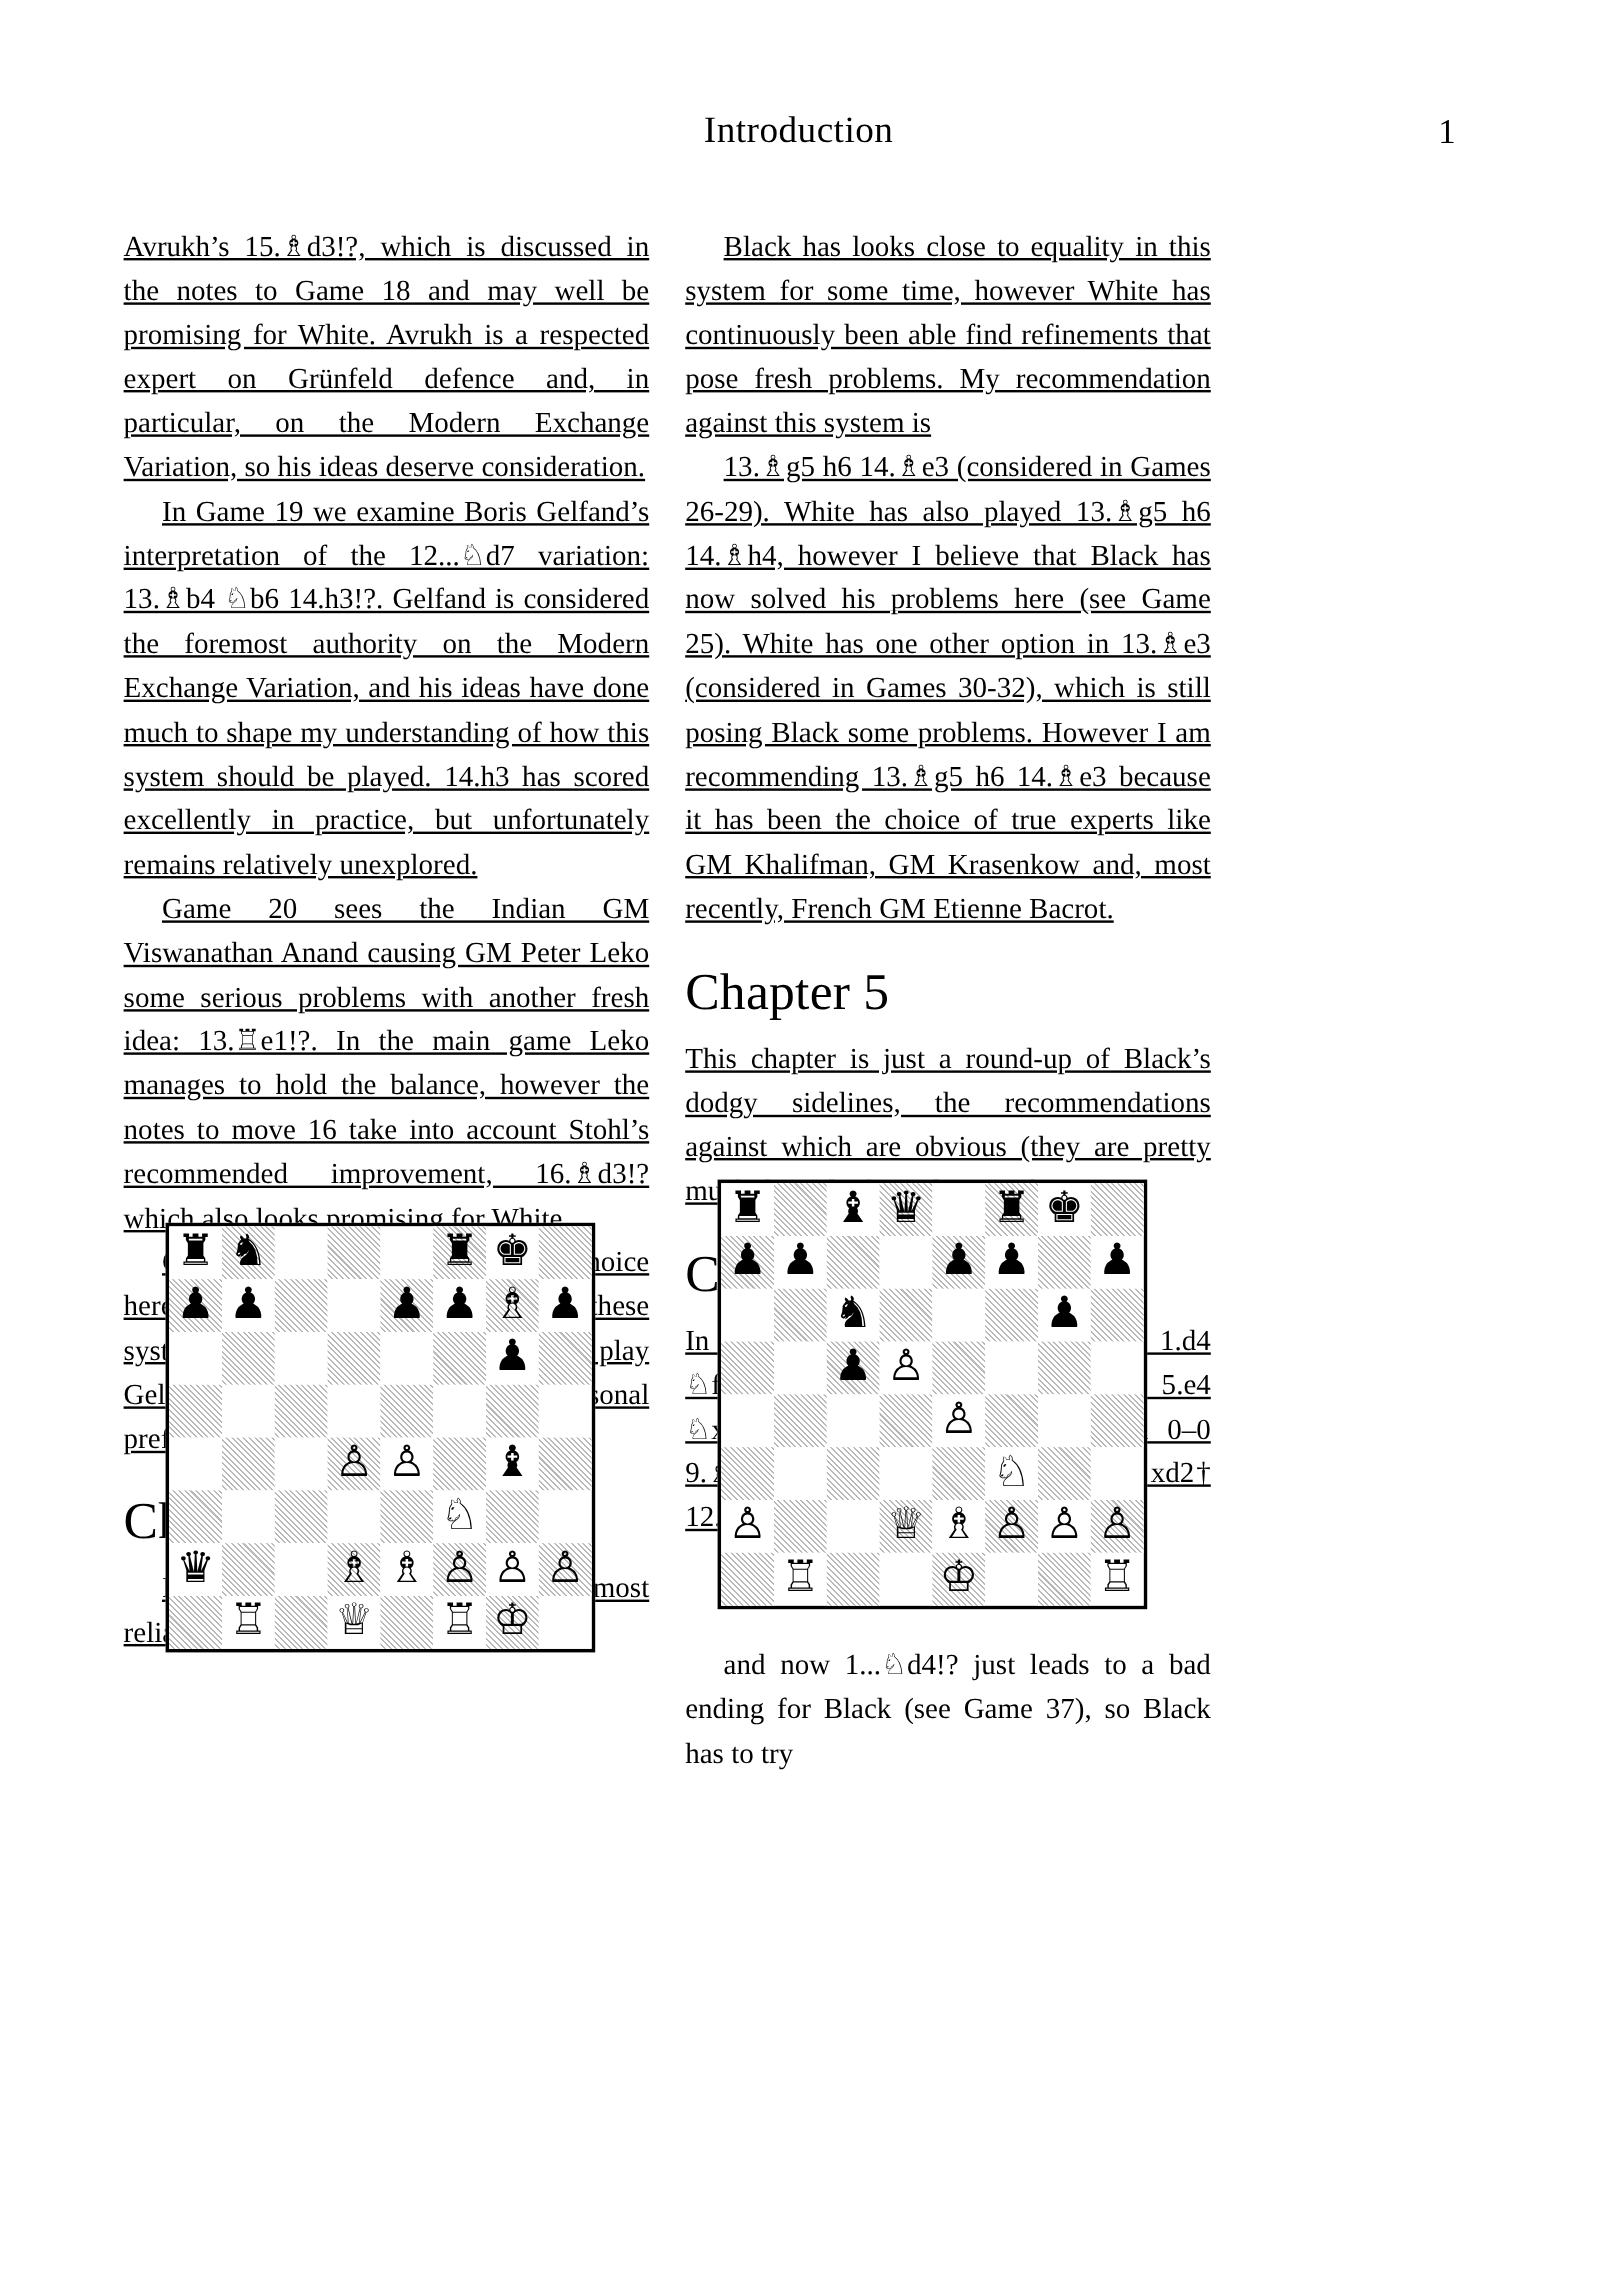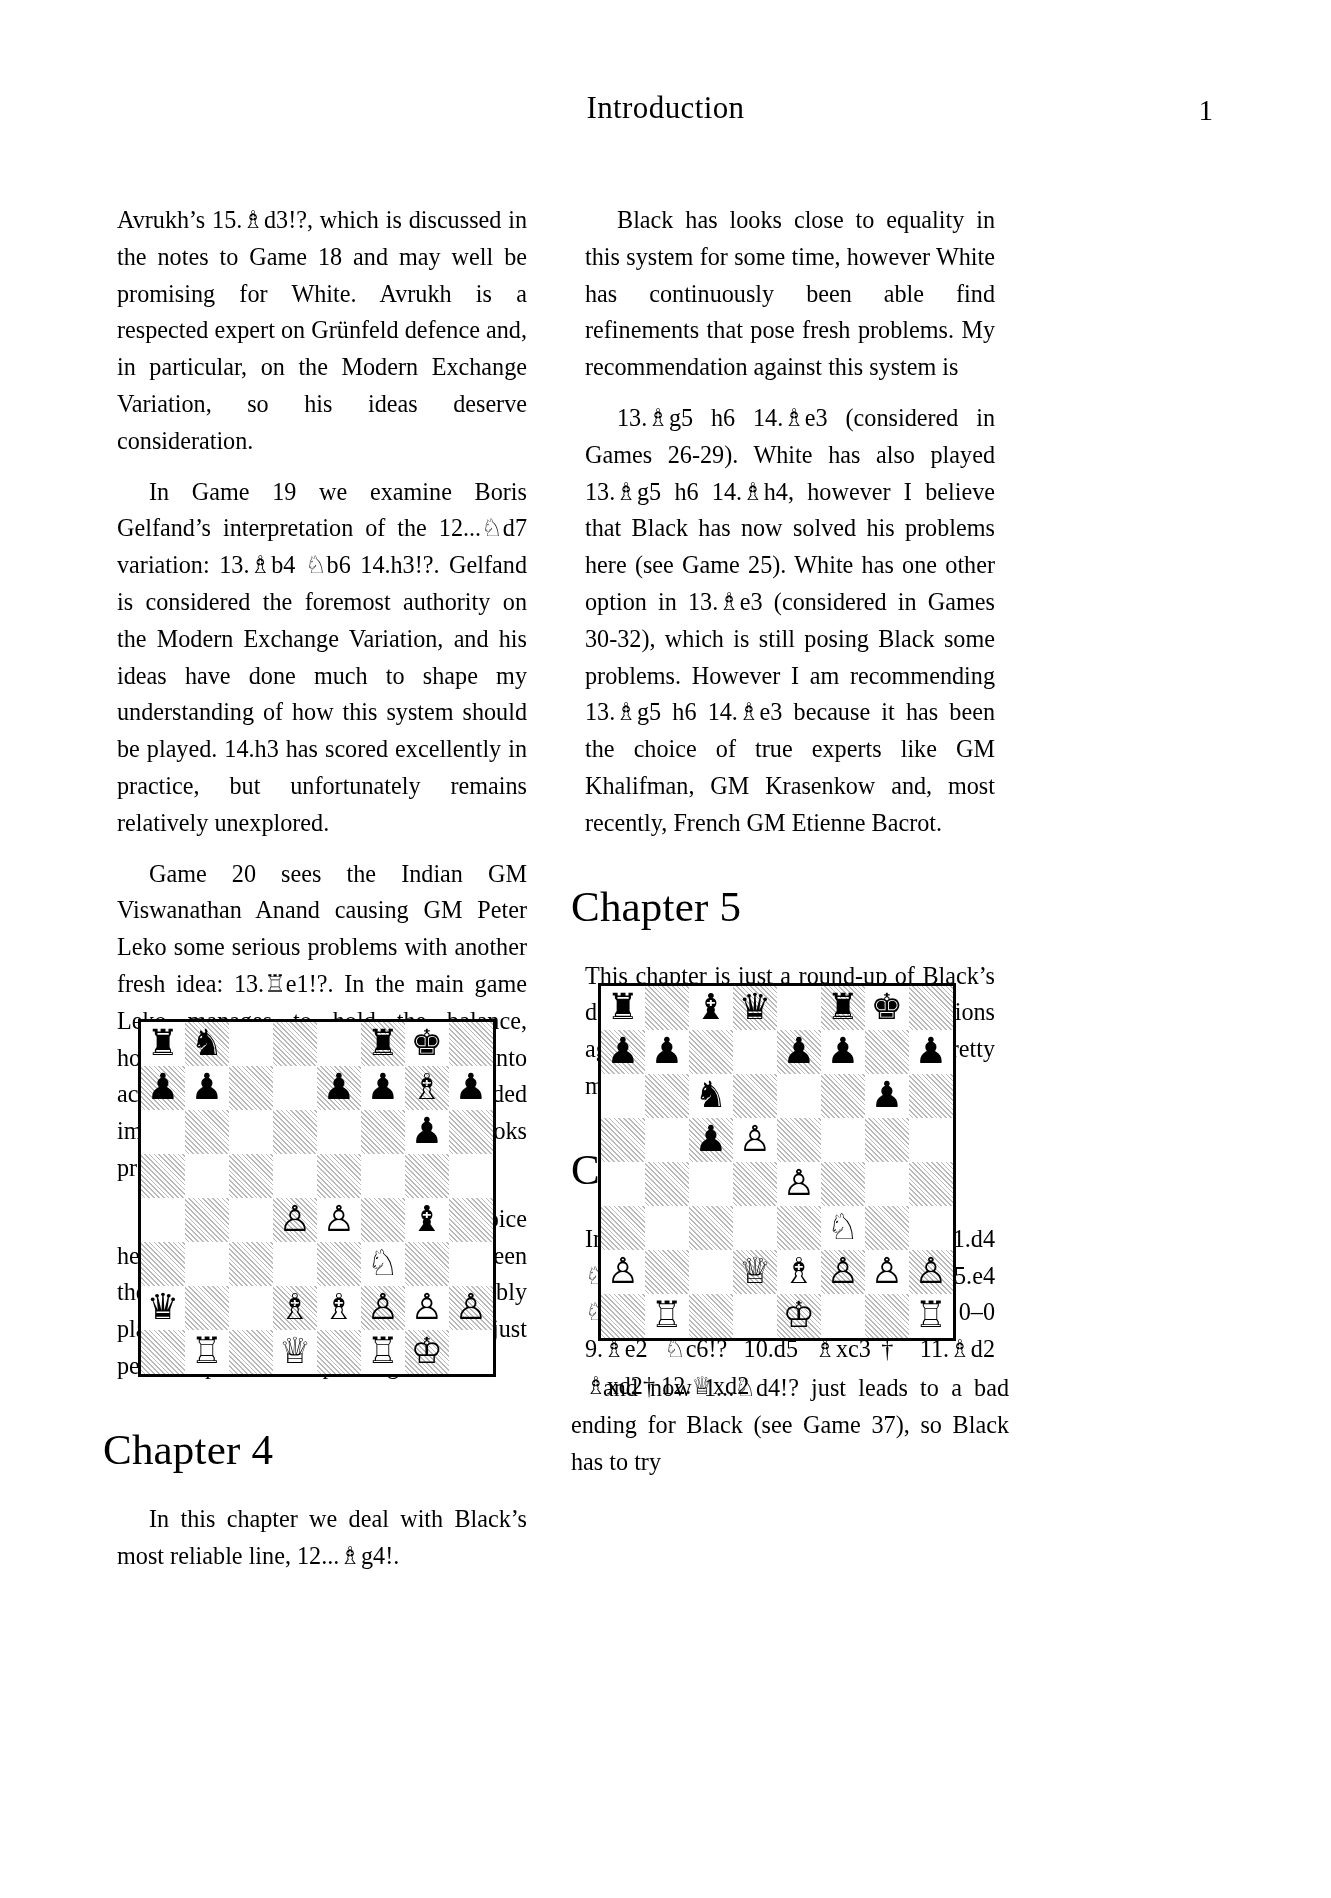--- a/index.html
+++ b/index.html
@@ -43,26 +43,27 @@
   
   .col {
     position: absolute;
     top: 188px;
     width: 438px;
   }
   .col-left  { left: 103px; }
   .col-right { left: 571px; }
 
   p.body {
-    margin: 14px;
+    margin: 0;
     font-size: 24.2px;
     line-height: 36.8px;
     text-align: justify;
     text-justify: inter-word;
     hyphens: none;
+    text-decoration: underline;
   }
   p.body.indent { text-indent: 32px; }
   p.body.noindent { text-indent: 0; }
 
   h2.chapter {
     margin: 0;
     font-size: 43px;
     font-weight: normal;
     line-height: 42px;
     letter-spacing: 0.2px;

